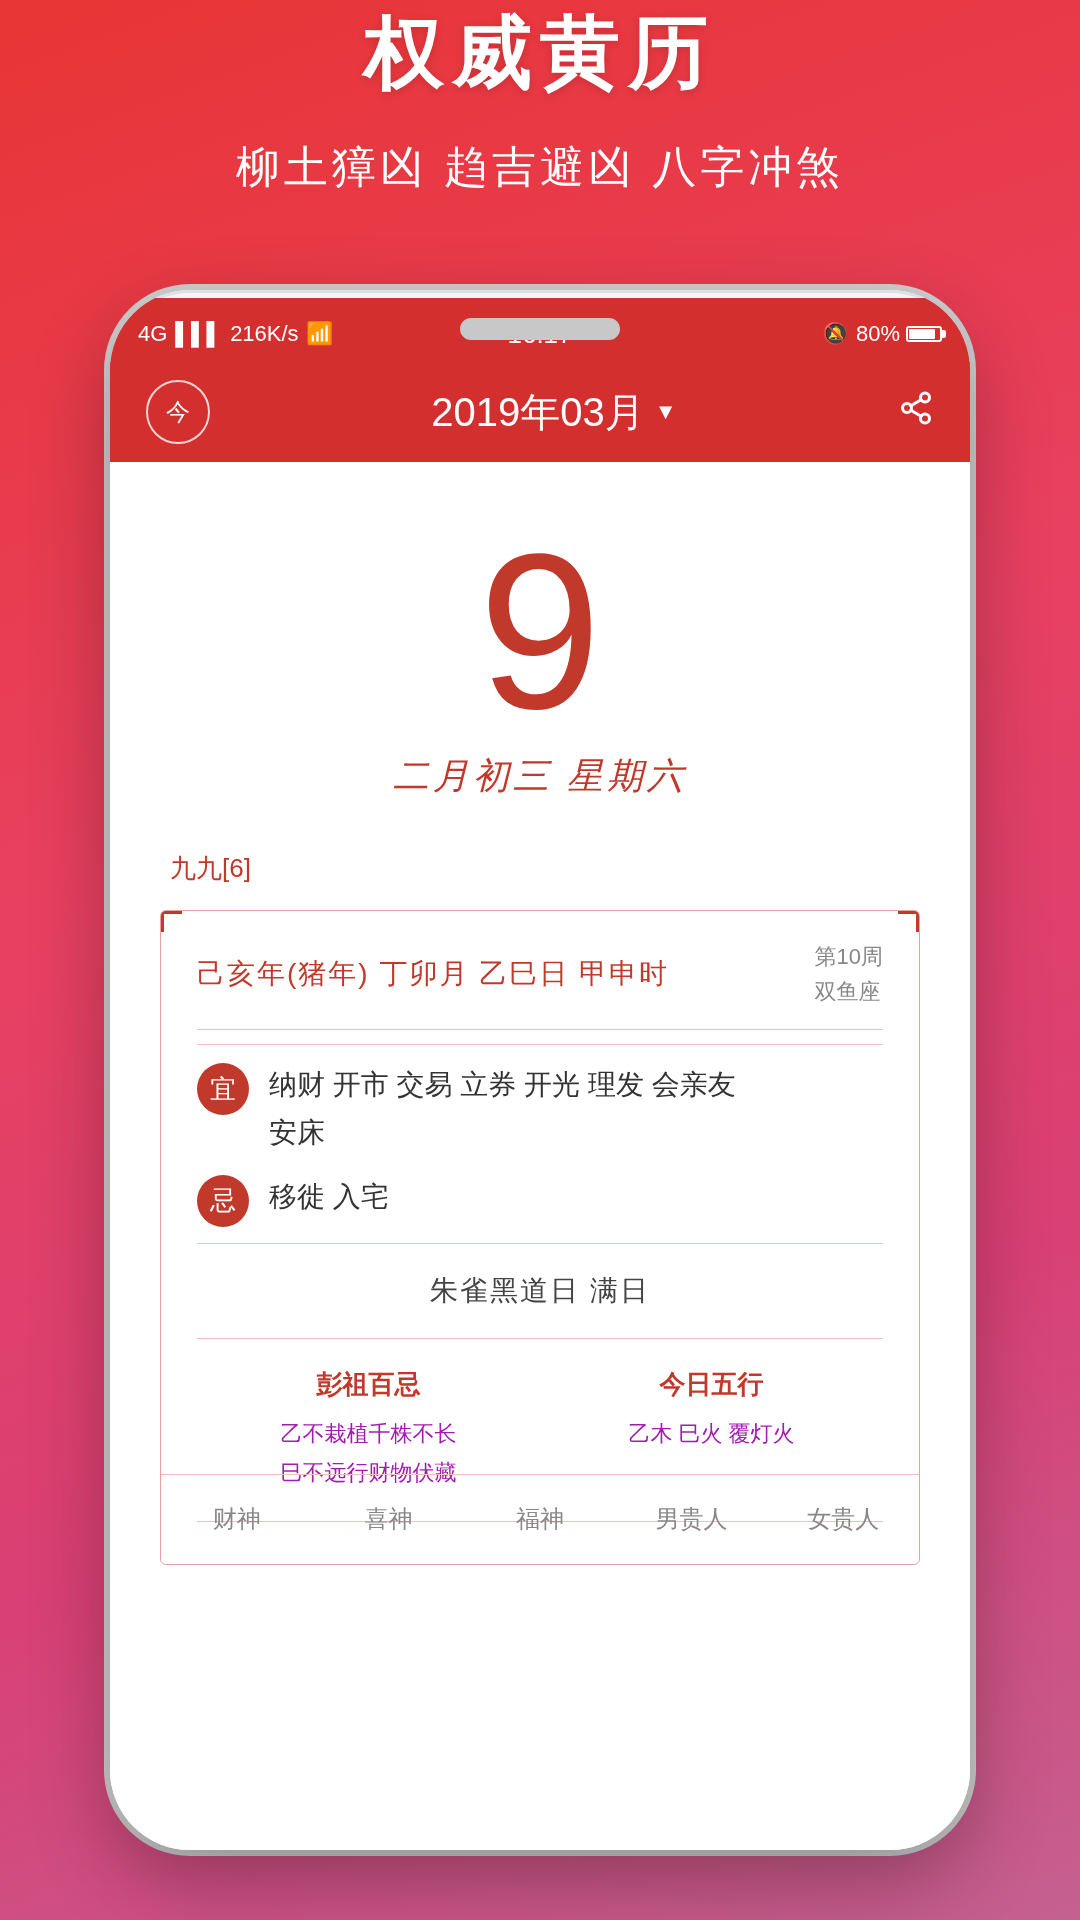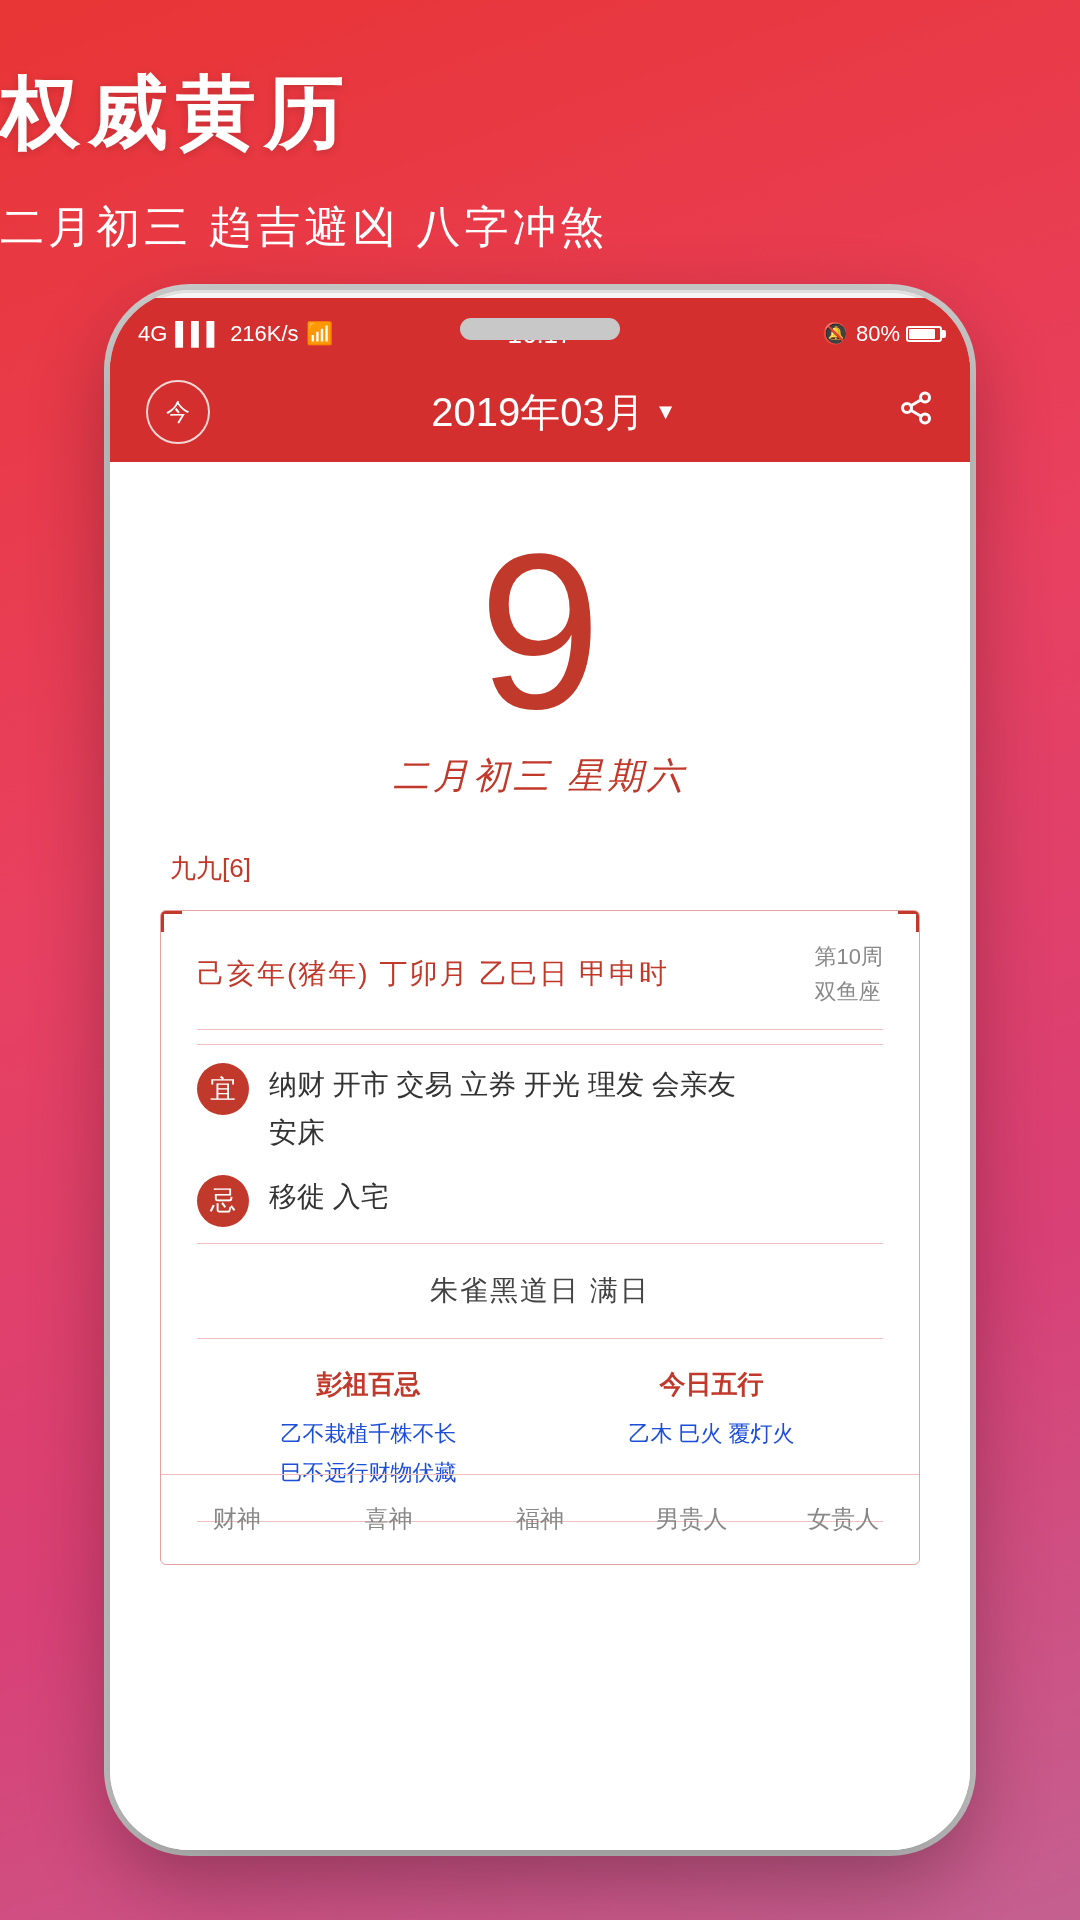--- a/index.html
+++ b/index.html
@@ -8,21 +8,21 @@
       width: 1080px;
       height: 1920px;
       background: linear-gradient(160deg, #e83535 0%, #e84060 40%, #d94075 70%, #c46090 100%);
       font-family: 'PingFang SC', 'Microsoft YaHei', sans-serif;
       overflow: hidden;
       position: relative;
     }
 
     
     .app-header {
-      padding-top: 60px;
+      text-align: center;
       color: white;
     }
     .app-title {
       font-size: 80px;
       font-weight: 600;
       letter-spacing: 8px;
       text-shadow: 0 2px 8px rgba(0,0,0,0.15);
       margin-bottom: 30px;
     }
     .app-subtitle {
@@ -326,21 +326,21 @@
       padding: 14px 8px;
     }
     .col-title {
       font-size: 26px;
       color: #c0392b;
       font-weight: 600;
       margin-bottom: 12px;
     }
     .col-content {
       font-size: 22px;
-      color: #1d4ed8;
+      color: #a21caf;
       line-height: 1.8;
     }
 
     
     .bottom-row {
       position: absolute;
       bottom: 0;
       left: 0;
       right: 0;
       height: 90px;
@@ -354,21 +354,21 @@
       font-size: 24px;
       color: #888;
     }
   </style>
 </head>
 <body>
 
 <div>
   <div class="app-header">
     <div class="app-title">权威黄历</div>
-    <div class="app-subtitle">二月初三 趋吉避凶 八字冲煞</div>
+    <div class="app-subtitle">柳土獐凶 趋吉避凶 八字冲煞</div>
   </div>
 </div>
 
 <div class="phone-mockup">
   <div class="phone-speaker"></div>
 
   <div class="status-bar">
     <div class="status-left">
       <span>4G</span>
       <span>▌▌▌</span>

